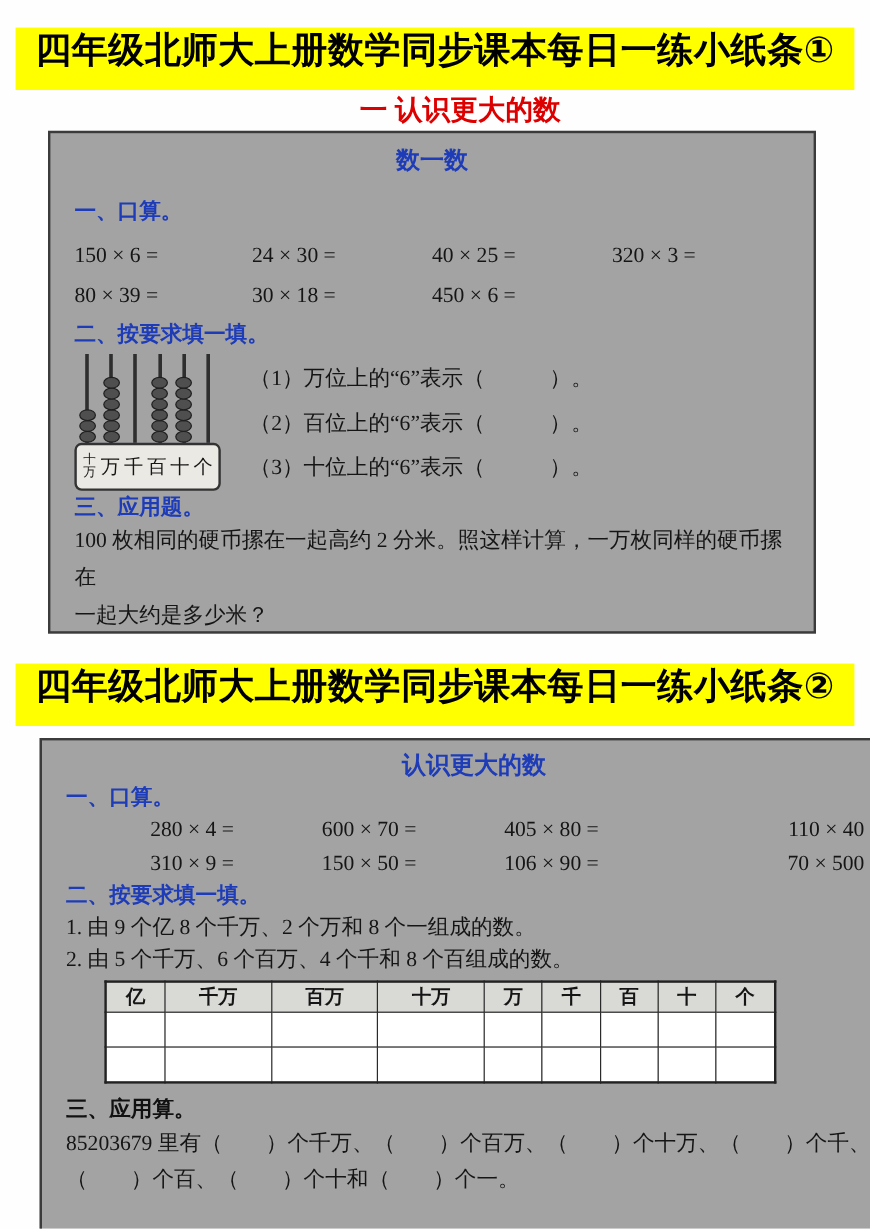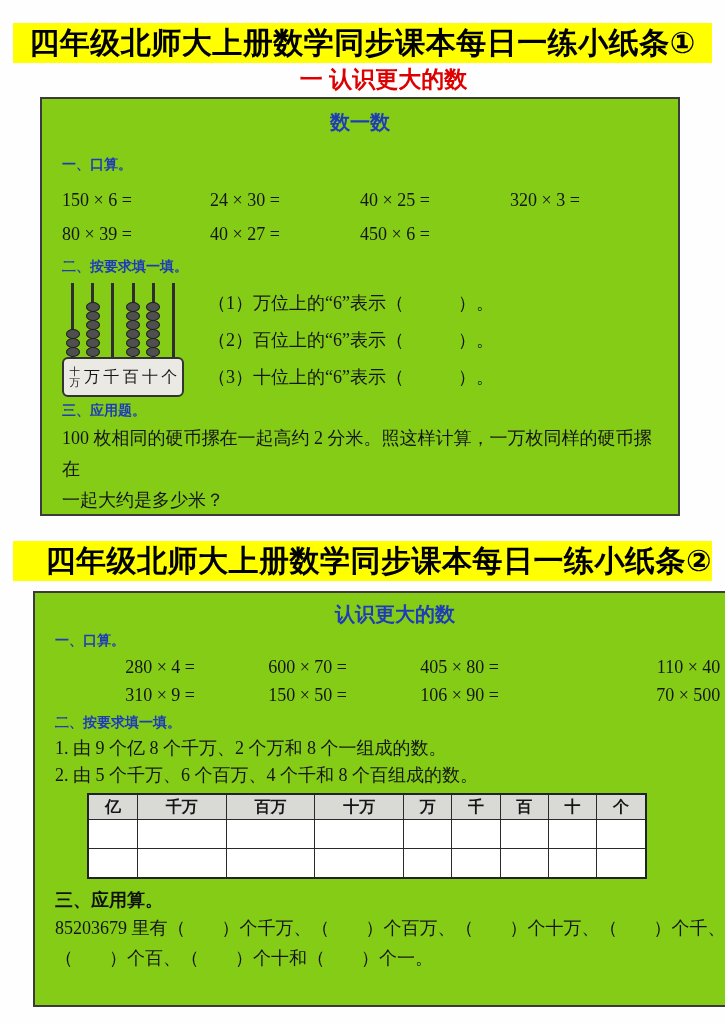--- a/index.html
+++ b/index.html
@@ -1,36 +1,36 @@
 <!DOCTYPE html>
 <html><head>
 <meta charset="utf-8">
 <style>
   html,body{margin:0;padding:0;background:#ffffff;}
   .page{position:relative;width:725px;height:1024px;background:#fefefe;overflow:hidden;
         font-family:"Liberation Serif","DejaVu Serif",serif;color:#151515;}
 
-  .banner{margin:23px 13px 0 13px;height:40px;line-height:40px;background:#ffff00;
+  .banner{margin:23px 13px 0 13px;height:52px;line-height:40px;background:#ffff00;
           text-align:center;font-family:"Liberation Sans","DejaVu Sans",sans-serif;
           font-weight:bold;font-size:30px;color:#000;letter-spacing:0.5px;white-space:nowrap;}
-  .banner.second{margin-top:25px;text-align:right;}
+  .banner.second{margin-top:25px;}
 
   .unit-title{margin-top:3px;text-align:center;color:#dd0000;
               font-family:"Liberation Sans","DejaVu Sans",sans-serif;
               font-weight:bold;font-size:23px;line-height:27px;padding-left:42px;}
 
-  .sheet{box-sizing:border-box;border:2px solid #3b3b3b;background:#84cc16;padding:10px 20px 0 20px;}
+  .sheet{box-sizing:border-box;border:2px solid #3b3b3b;background:#a3a3a3;padding:10px 20px 0 20px;}
   .sheet-1{width:640px;margin:4px 0 0 40px;height:419px;}
   .sheet-2{width:724px;margin:10px 0 16px 33px;height:416px;padding-top:8px;}
 
   .sheet-title{text-align:center;color:#1e3cb8;font-family:"Liberation Sans","DejaVu Sans",sans-serif;
                font-weight:bold;font-size:20px;line-height:26px;}
 
   .sec-head{color:#1e3cb8;font-family:"Liberation Sans","DejaVu Sans",sans-serif;
-            font-weight:bold;font-size:14px;line-height:26px;}
+            font-weight:bold;font-size:18px;line-height:26px;}
   .sec-head.black{color:#111;font-size:18px;}
   .mt16{margin-top:16px;} .mt2{margin-top:2px;} .mt8{margin-top:8px;}
 
   .calc-grid{display:grid;grid-template-columns:148px 150px 150px 1fr;
              font-size:18px;margin-top:6px;}
   .calc-grid .calc-cell{line-height:34px;white-space:nowrap;}
   .calc-grid.compact .calc-cell{line-height:28px;text-align:right;}
   .sheet-2 .calc-grid{grid-template-columns:140px 152px 152px 1fr;margin-top:0;}
 
   .fill-row{display:flex;margin-top:4px;}
@@ -70,21 +70,21 @@
   <div class="sheet sheet-1">
     <div class="sheet-title">数一数</div>
 
     <div class="sec-head mt16">一、口算。</div>
     <div class="calc-grid">
       <span class="calc-cell">150 × 6 =</span>
       <span class="calc-cell">24 × 30 =</span>
       <span class="calc-cell">40 × 25 =</span>
       <span class="calc-cell">320 × 3 =</span>
       <span class="calc-cell">80 × 39 =</span>
-      <span class="calc-cell">40 × 27 =</span>
+      <span class="calc-cell">30 × 18 =</span>
       <span class="calc-cell">450 × 6 =</span>
     </div>
 
     <div class="sec-head mt2">二、按要求填一填。</div>
     <div class="fill-row">
       <div class="abacus">
         <div class="rods" id="abacus-rods">
             <div class="rod">
               <div class="bead" style="bottom: 0px;"></div>
               <div class="bead" style="bottom: 9px;"></div>

